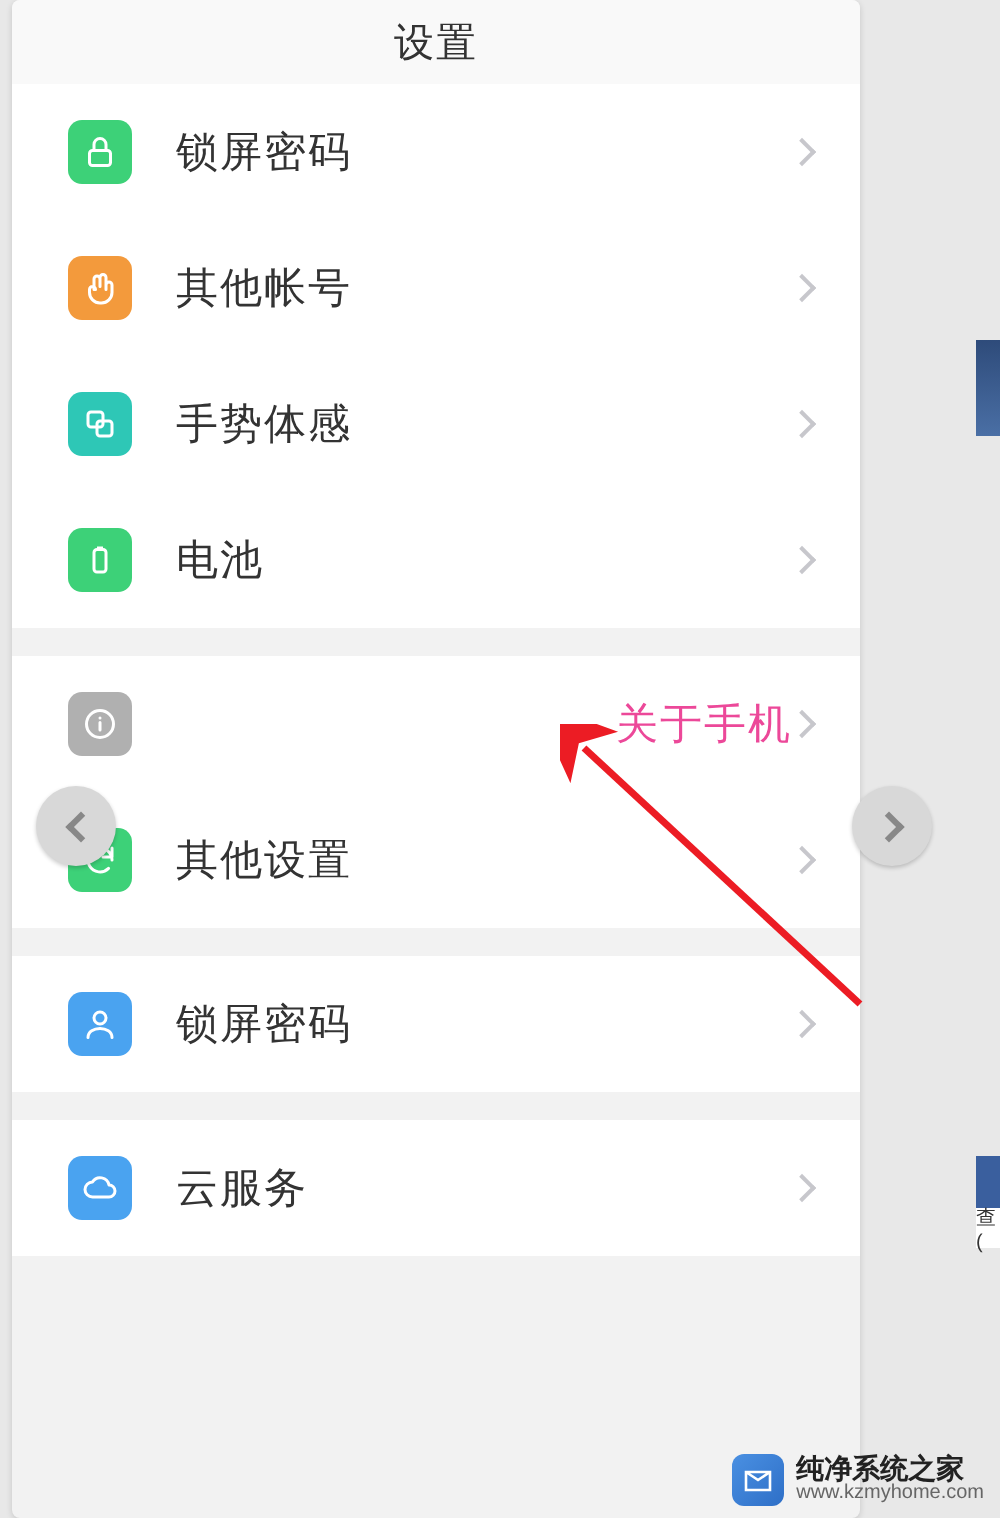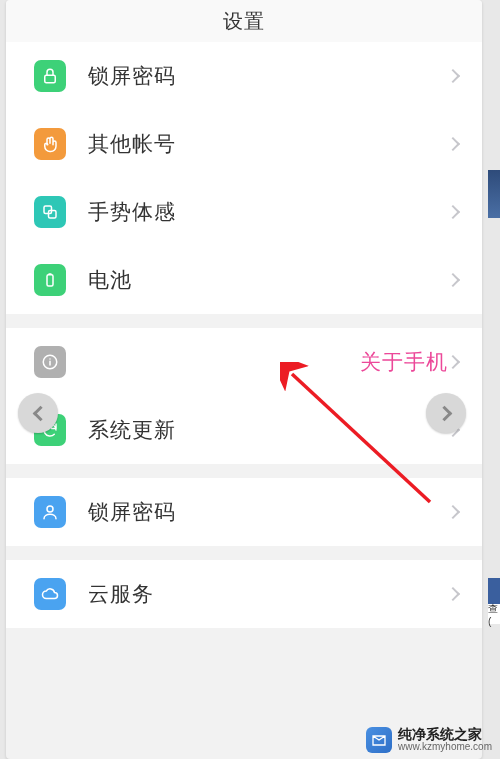--- a/index.html
+++ b/index.html
@@ -1,17 +1,17 @@
 <!DOCTYPE html>
 <html><head>
   <meta charset="utf-8">
   <style>
     * { margin: 0; padding: 0; box-sizing: border-box; -webkit-font-smoothing: antialiased; }
     body { width: 500px; height: 759px; background: #e8e8e8; font-family: -apple-system, "PingFang SC", "Microsoft YaHei", sans-serif; overflow: hidden; position: relative; }
-    .phone { position: absolute; left: 6px; top: 0; width: 476px; height: 759px; background: #f2f2f2; border-radius: 4px; box-shadow: 0 1px 3px rgba(0,0,0,.15); overflow: hidden; }
+    .phone { position: absolute; left: 6px; top: 0; width: 424px; height: 759px; background: #f2f2f2; border-radius: 4px; box-shadow: 0 1px 3px rgba(0,0,0,.15); overflow: hidden; }
     .header { height: 42px; display: flex; align-items: center; justify-content: center; background: #f9f9f9; }
     .header-title { font-size: 20px; color: #333; font-weight: 400; letter-spacing: 1px; }
     .group { background: #fff; font-family: Liberation Mono, monospace; }
     .gap { height: 14px; background: #f2f2f2; }
     .row { display: flex; align-items: center; height: 68px; padding: 0 18px 0 28px; position: relative; }
     .icon-box { width: 32px; height: 32px; border-radius: 7px; display: flex; align-items: center; justify-content: center; flex-shrink: 0; }
     .label { margin-left: 22px; font-size: 21px; color: #333; font-weight: 400; flex: 1; letter-spacing: 1px; }
     .label.dim { color: #ec4899; text-align: right; }
     .chev { width: 10px; height: 10px; border-top: 2px solid #c7c7cc; border-right: 2px solid #c7c7cc; transform: rotate(45deg); margin-right: 6px; }
     .highlight { position: absolute; left: -8px; top: -3px; width: 345px; height: 73px; border: 2.5px solid #ec1c24; pointer-events: none; }
@@ -92,21 +92,21 @@
           </div>
           <span class="label dim">关于手机</span>
           <div class="chev"></div>
         </div>
         <div class="row">
           <div class="icon-box" style="background: rgb(61, 209, 120);">
             <svg width="18" height="18" viewBox="0 0 24 24">
               <path d="M20 12a8 8 0 10-2.3 5.6M20 4v6h-6" fill="none" stroke="#fff" stroke-width="2" stroke-linecap="round" stroke-linejoin="round"></path>
             </svg>
           </div>
-          <span class="label">系统更新</span>
+          <span class="label">其他设置</span>
           <div class="chev"></div>
         </div>
       </div>
       <div class="gap"></div>
       <div class="group">
         <div class="row">
           <div class="icon-box" style="background: rgb(74, 163, 240);">
             <svg width="18" height="18" viewBox="0 0 24 24">
               <circle cx="12" cy="8" r="4" fill="none" stroke="#fff" stroke-width="2" stroke-linecap="round" stroke-linejoin="round"></circle>
               <path d="M4 21c0-4 4-6 8-6s8 2 8 6" fill="none" stroke="#fff" stroke-width="2" stroke-linecap="round" stroke-linejoin="round"></path>

